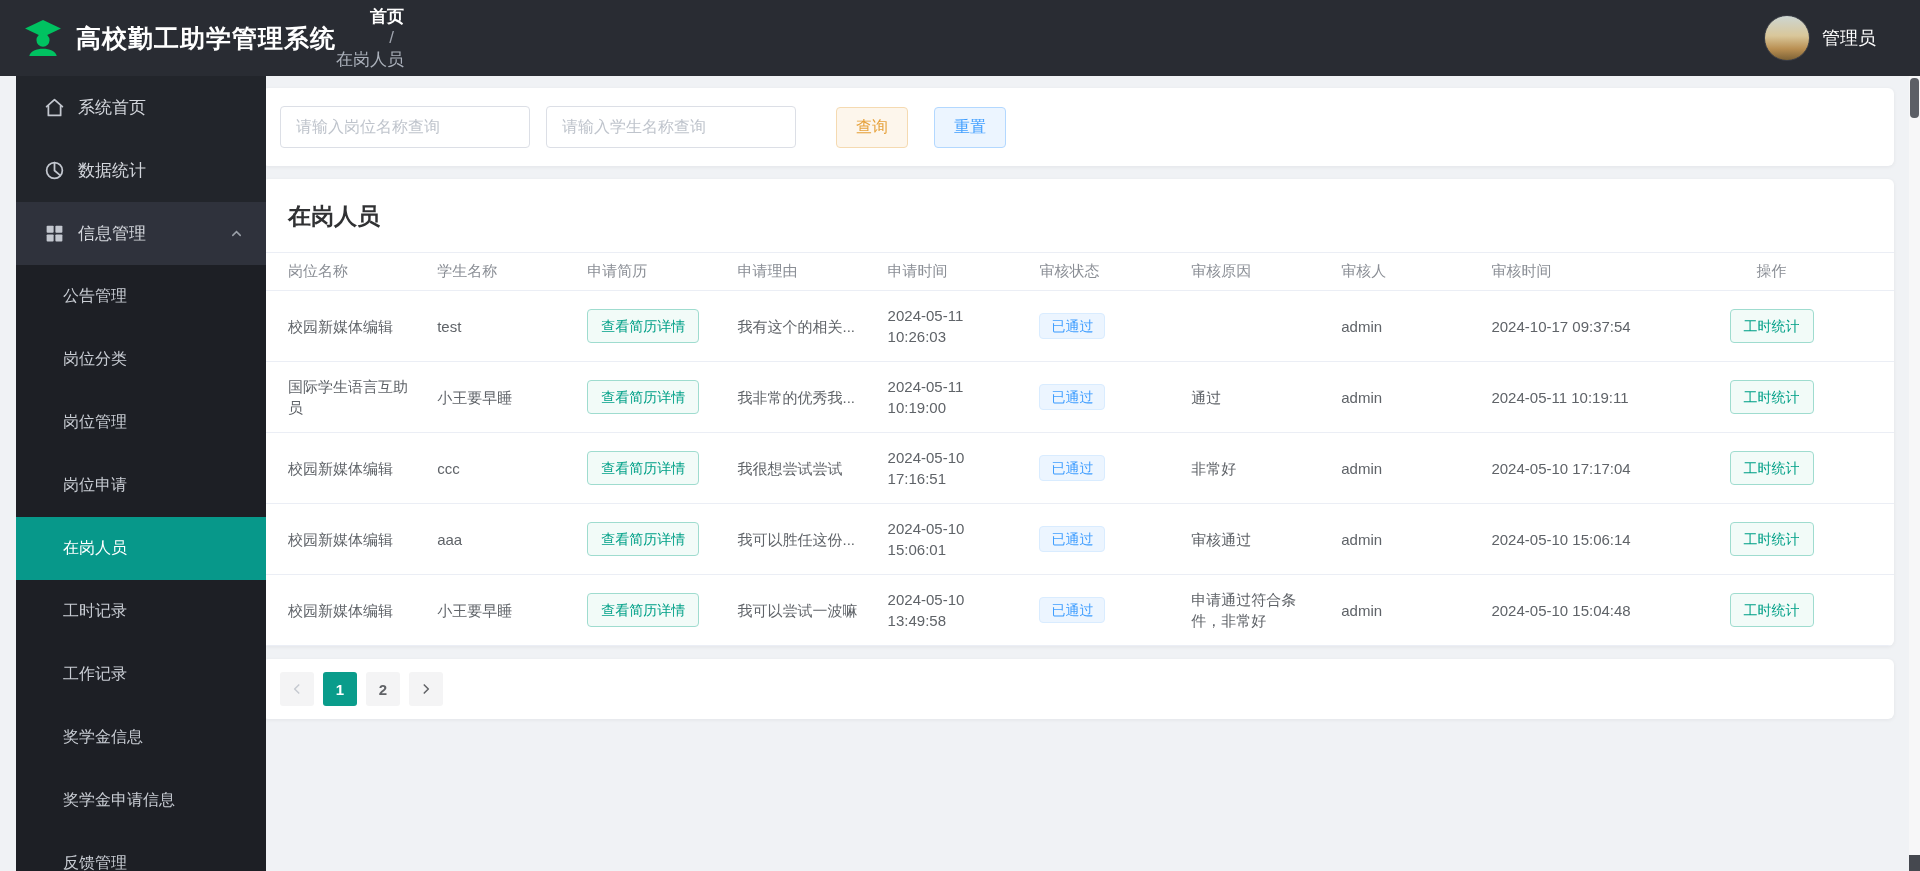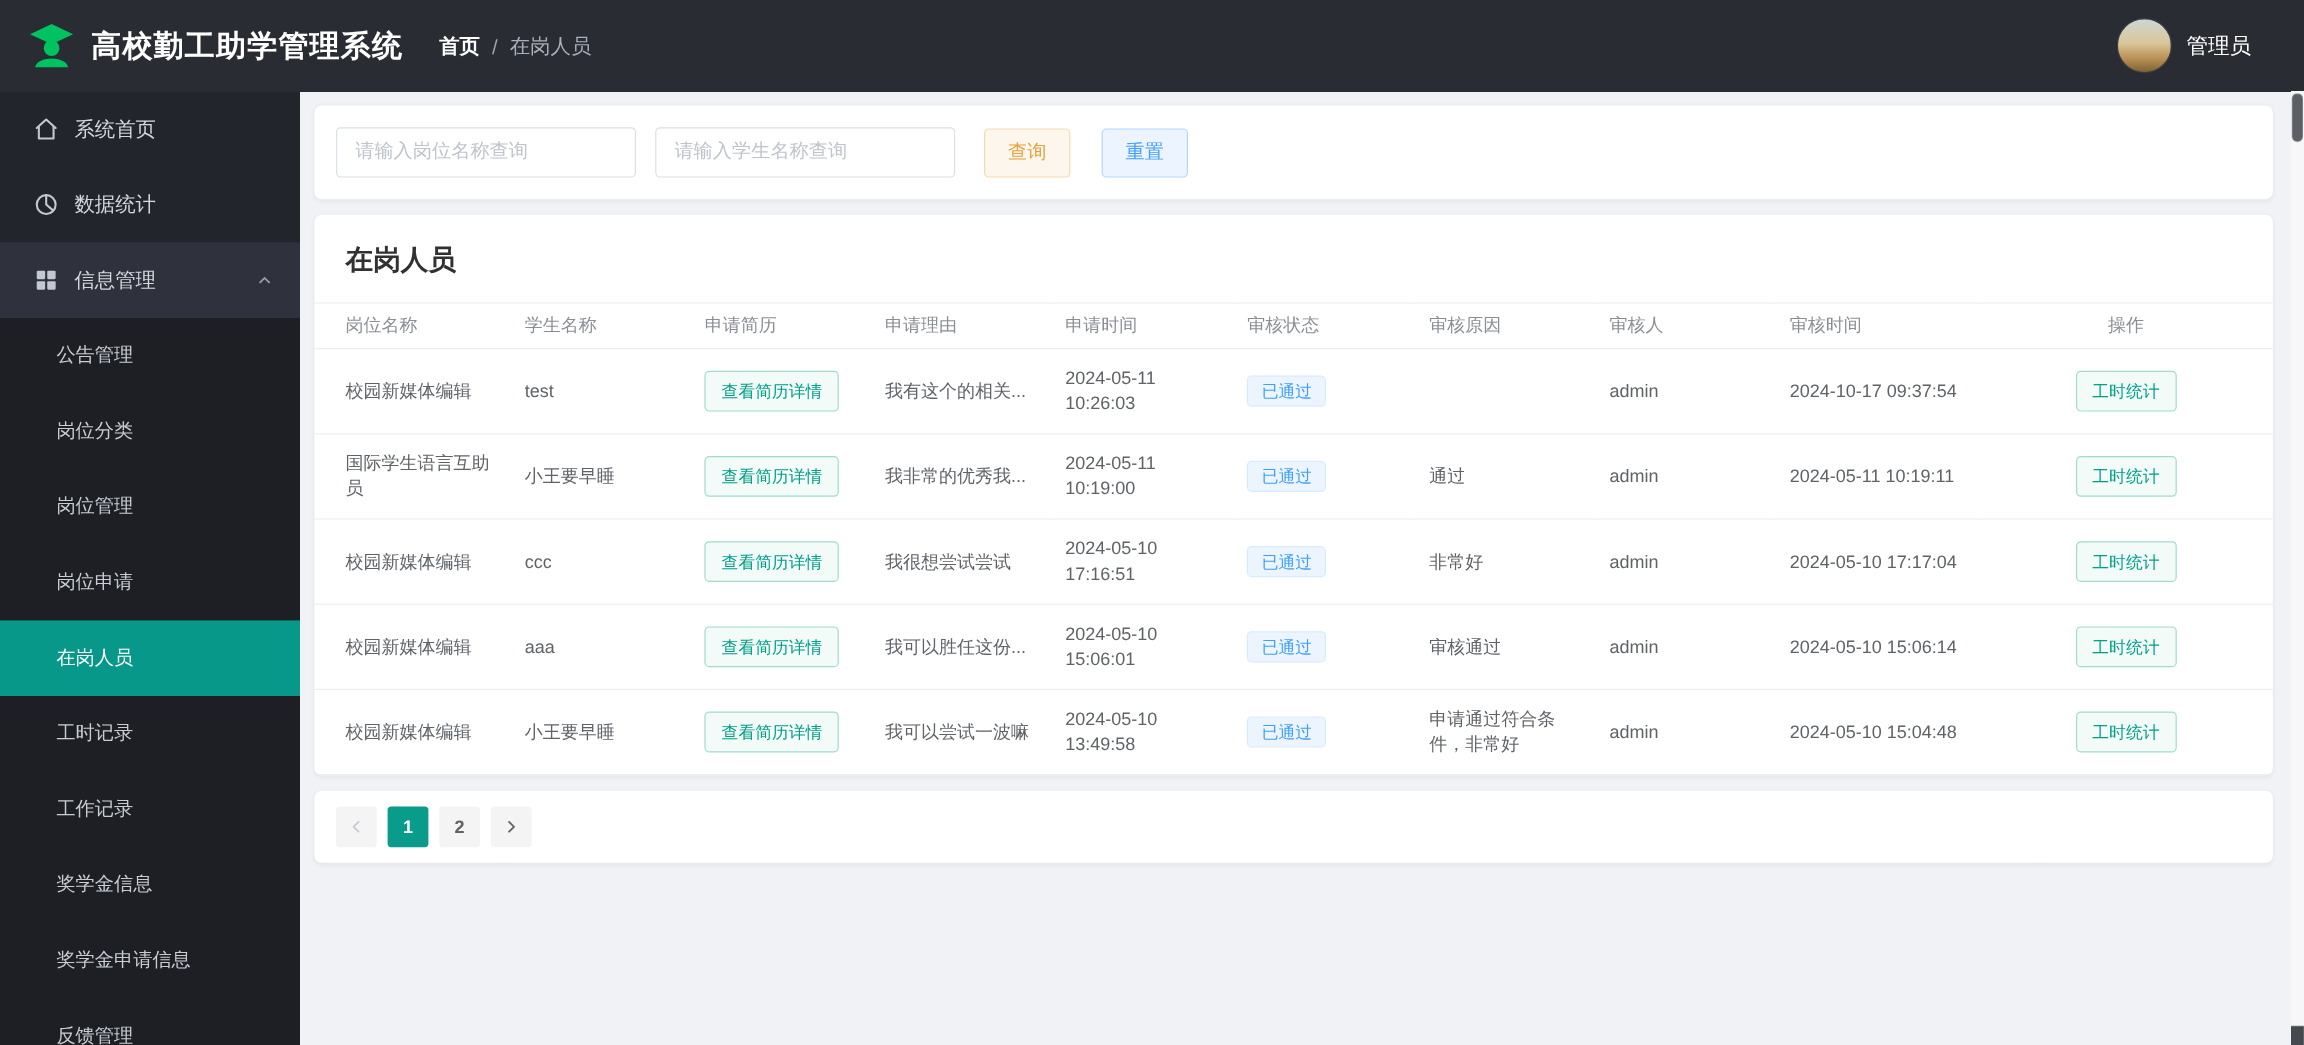--- a/index.html
+++ b/index.html
@@ -6,35 +6,35 @@
   html,body { width:1920px; height:871px; overflow:hidden; font-family:"Liberation Sans", sans-serif; background:#f0f2f5; }
 
   
   .header {
     position:fixed; top:0; left:0; width:1920px; height:76px;
     background:#292c33; display:flex; align-items:center; z-index:30;
     padding:0 44px 0 24px;
   }
   .logo { width:38px; height:38px; margin-right:14px; flex:0 0 auto; }
   .app-title { color:#ffffff; font-size:25px; font-weight:700; letter-spacing:1px; }
-  .breadcrumb { display:flex; align-items:flex-end; margin-left:30px; font-size:17px; }
+  .breadcrumb { display:flex; align-items:flex-end; font-size:17px;flex-direction:column; }
   .breadcrumb .bc-home { color:#ffffff; font-weight:700; cursor:pointer; }
   .breadcrumb .bc-sep { color:#9ea3ad; margin:0 10px; }
   .breadcrumb .bc-cur { color:#aab0ba; }
   .header-right { margin-left:auto; display:flex; align-items:center; gap:12px; cursor:pointer; }
   .avatar {
     width:46px; height:46px; border-radius:50%;
     background:linear-gradient(to bottom, #cdd6d2 0%, #d9c79a 45%, #b98f52 75%, #7d6236 100%);
     border:1px solid #3a3d45;
   }
   .user-name { color:#ffffff; font-size:18px; }
 
   
   .sidebar {
-    position:fixed; top:76px; left:0; bottom:0; width:250px;
+    position:fixed; top:76px; left:16px; bottom:0; width:250px;
     background:#22252b; z-index:20; overflow:hidden;
   }
   .menu-item {
     height:63px; display:flex; align-items:center; padding-left:28px;
     color:#d4d7dd; font-size:17px; cursor:pointer; position:relative;
   }
   .menu-item .mi-icon { width:21px; height:21px; margin-right:13px; color:#c3c7cf; display:inline-flex; }
   .menu-item.open { background:#2f323c; }
   .menu-item .chev { position:absolute; right:22px; width:15px; height:15px; color:#9aa0a8; }
   .submenu { background:#1d1f25; }
@@ -47,21 +47,21 @@
 
   .search-card { display:flex; align-items:center; padding:18px; gap:16px; }
   .search-input {
     width:250px; height:42px; border:1px solid #dcdfe6; border-radius:4px;
     padding:0 15px; font-size:16px; color:#606266; outline:none;
     font-family:"Liberation Sans", sans-serif;
   }
   .search-input::placeholder { color:#bfc4cc; }
   .btn { height:41px; border-radius:4px; font-size:16px; cursor:pointer; padding:0 19px;
          font-family:"Liberation Sans", sans-serif; }
-  .btn-query { background:#fdf6ec; border:1px solid #f5dab1; color:#e6a23c; margin-left:8px; }
+  .btn-query { background:#fdf6ec; border:1px solid #f5dab1; color:#e6a23c; margin-left:24px; }
   .btn-reset { background:#ecf5ff; border:1px solid #b3d8ff; color:#409eff; margin-left:10px; }
 
   .table-card { margin-top:13px; overflow:hidden; }
   .table-title { font-size:23px; font-weight:700; color:#303133; padding:22px 26px 20px; }
 
   table { width:100%; border-collapse:collapse; table-layout:fixed; border-top:1px solid #ebeef5; }
   th {
     text-align:left; font-size:15px; font-weight:500; color:#8a8e95;
     padding:9px 12px; border-bottom:1px solid #ebeef5;
   }

